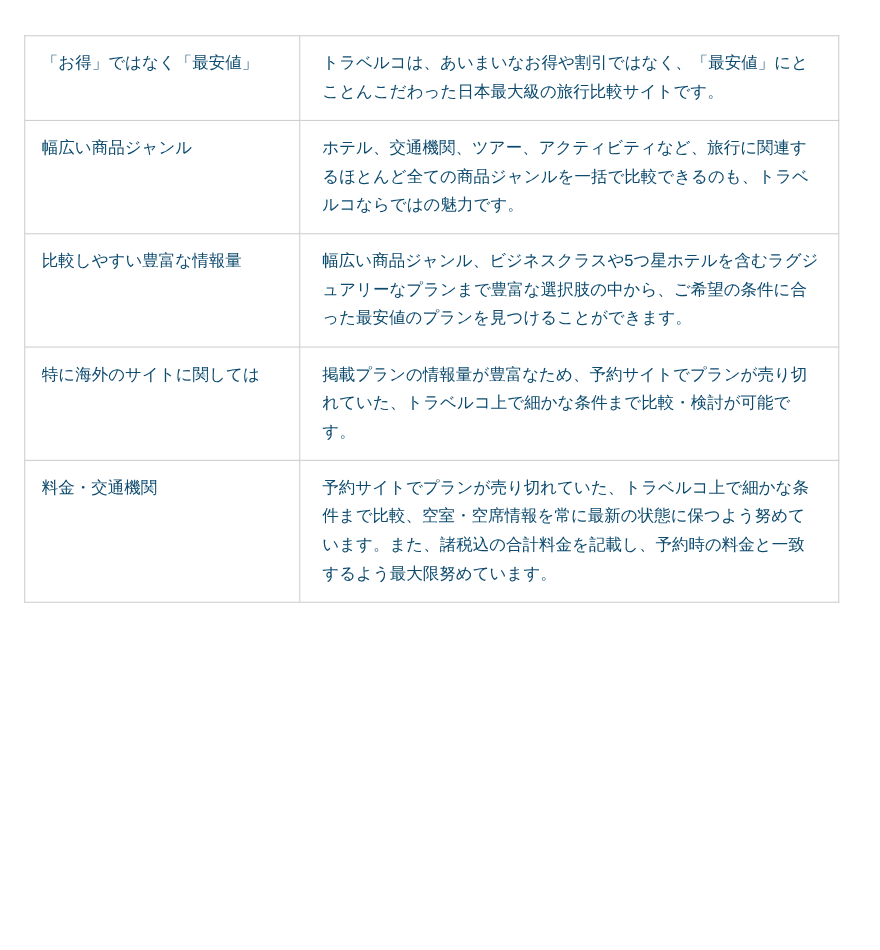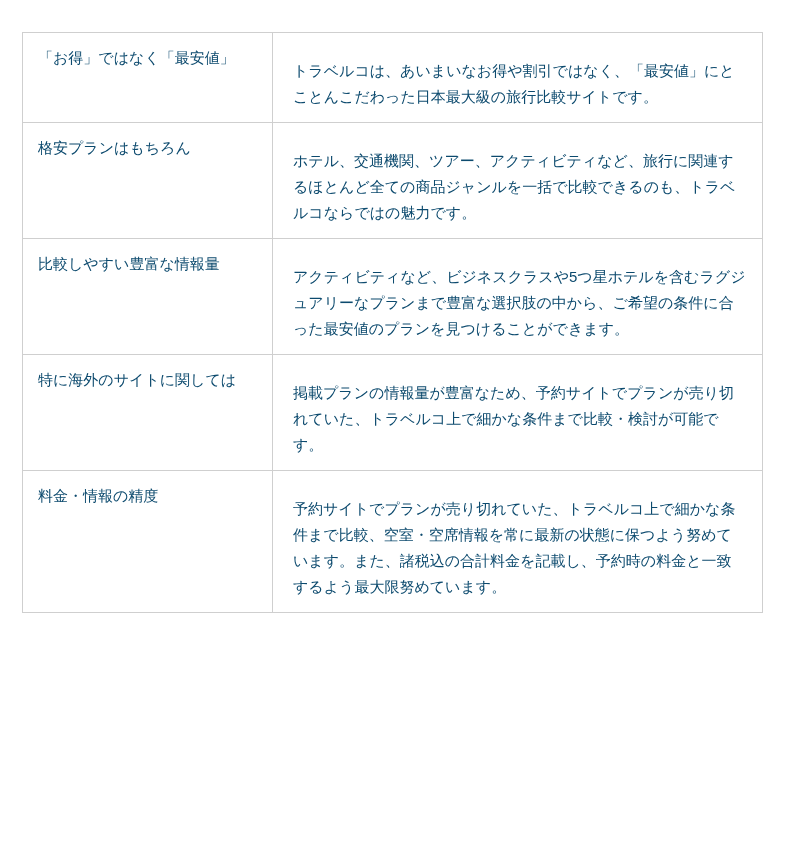--- a/index.html
+++ b/index.html
@@ -31,49 +31,49 @@
     font-size: 15px;
     line-height: 26px;
     color: #0c4a6e;
     font-weight: normal;
     box-sizing: border-box;
   }
   table.features th {
     padding: 12px 15px;
   }
   table.features td {
-    padding: 25px 16px 12px 20px;
+    padding: 12px 16px 12px 20px;
     word-break: break-all;
   }
 </style>
 </head>
 <body>
 
 <div class="page">
   <table class="features">
     <colgroup>
       <col class="c-term">
       <col class="c-desc">
     </colgroup>
     <tbody>
       <tr>
         <th>「お得」ではなく「最安値」</th>
         <td>トラベルコは、あいまいなお得や割引ではなく、「最安値」にとことんこだわった日本最大級の旅行比較サイトです。</td>
       </tr>
       <tr>
-        <th>格安プランはもちろん</th>
+        <th>幅広い商品ジャンル</th>
         <td>ホテル、交通機関、ツアー、アクティビティなど、旅行に関連するほとんど全ての商品ジャンルを一括で比較できるのも、トラベルコならではの魅力です。</td>
       </tr>
       <tr>
         <th>比較しやすい豊富な情報量</th>
-        <td>アクティビティなど、ビジネスクラスや5つ星ホテルを含むラグジュアリーなプランまで豊富な選択肢の中から、ご希望の条件に合った最安値のプランを見つけることができます。</td>
+        <td>幅広い商品ジャンル、ビジネスクラスや5つ星ホテルを含むラグジュアリーなプランまで豊富な選択肢の中から、ご希望の条件に合った最安値のプランを見つけることができます。</td>
       </tr>
       <tr>
         <th>特に海外のサイトに関しては</th>
         <td>掲載プランの情報量が豊富なため、予約サイトでプランが売り切れていた、トラベルコ上で細かな条件まで比較・検討が可能です。</td>
       </tr>
       <tr>
-        <th>料金・情報の精度</th>
+        <th>料金・交通機関</th>
         <td>予約サイトでプランが売り切れていた、トラベルコ上で細かな条件まで比較、空室・空席情報を常に最新の状態に保つよう努めています。また、諸税込の合計料金を記載し、予約時の料金と一致するよう最大限努めています。</td>
       </tr>
     </tbody>
   </table>
 </div>
 
 </body></html>

